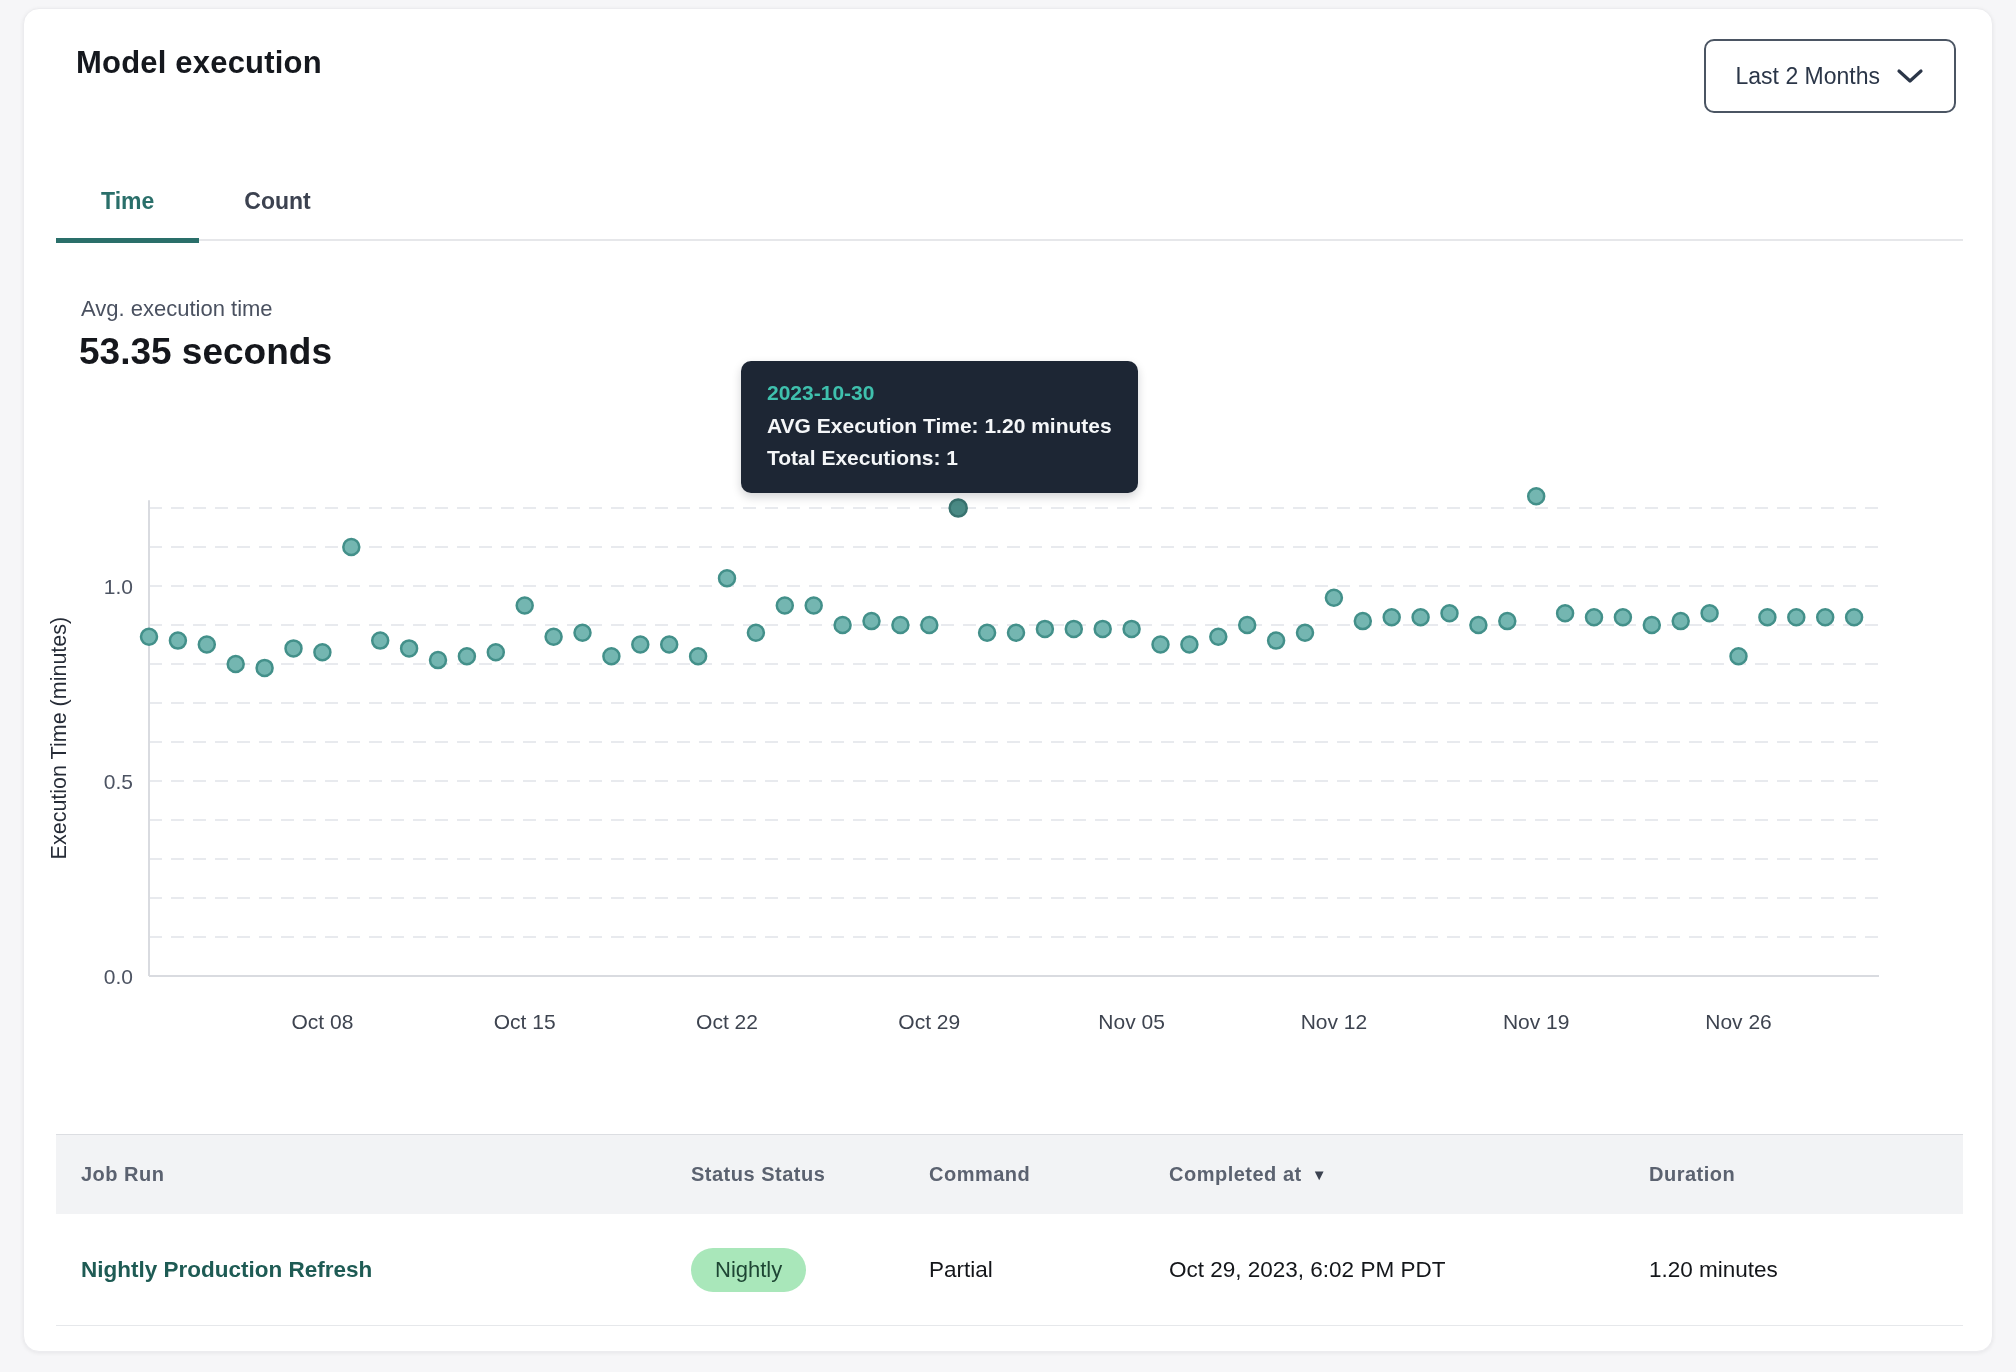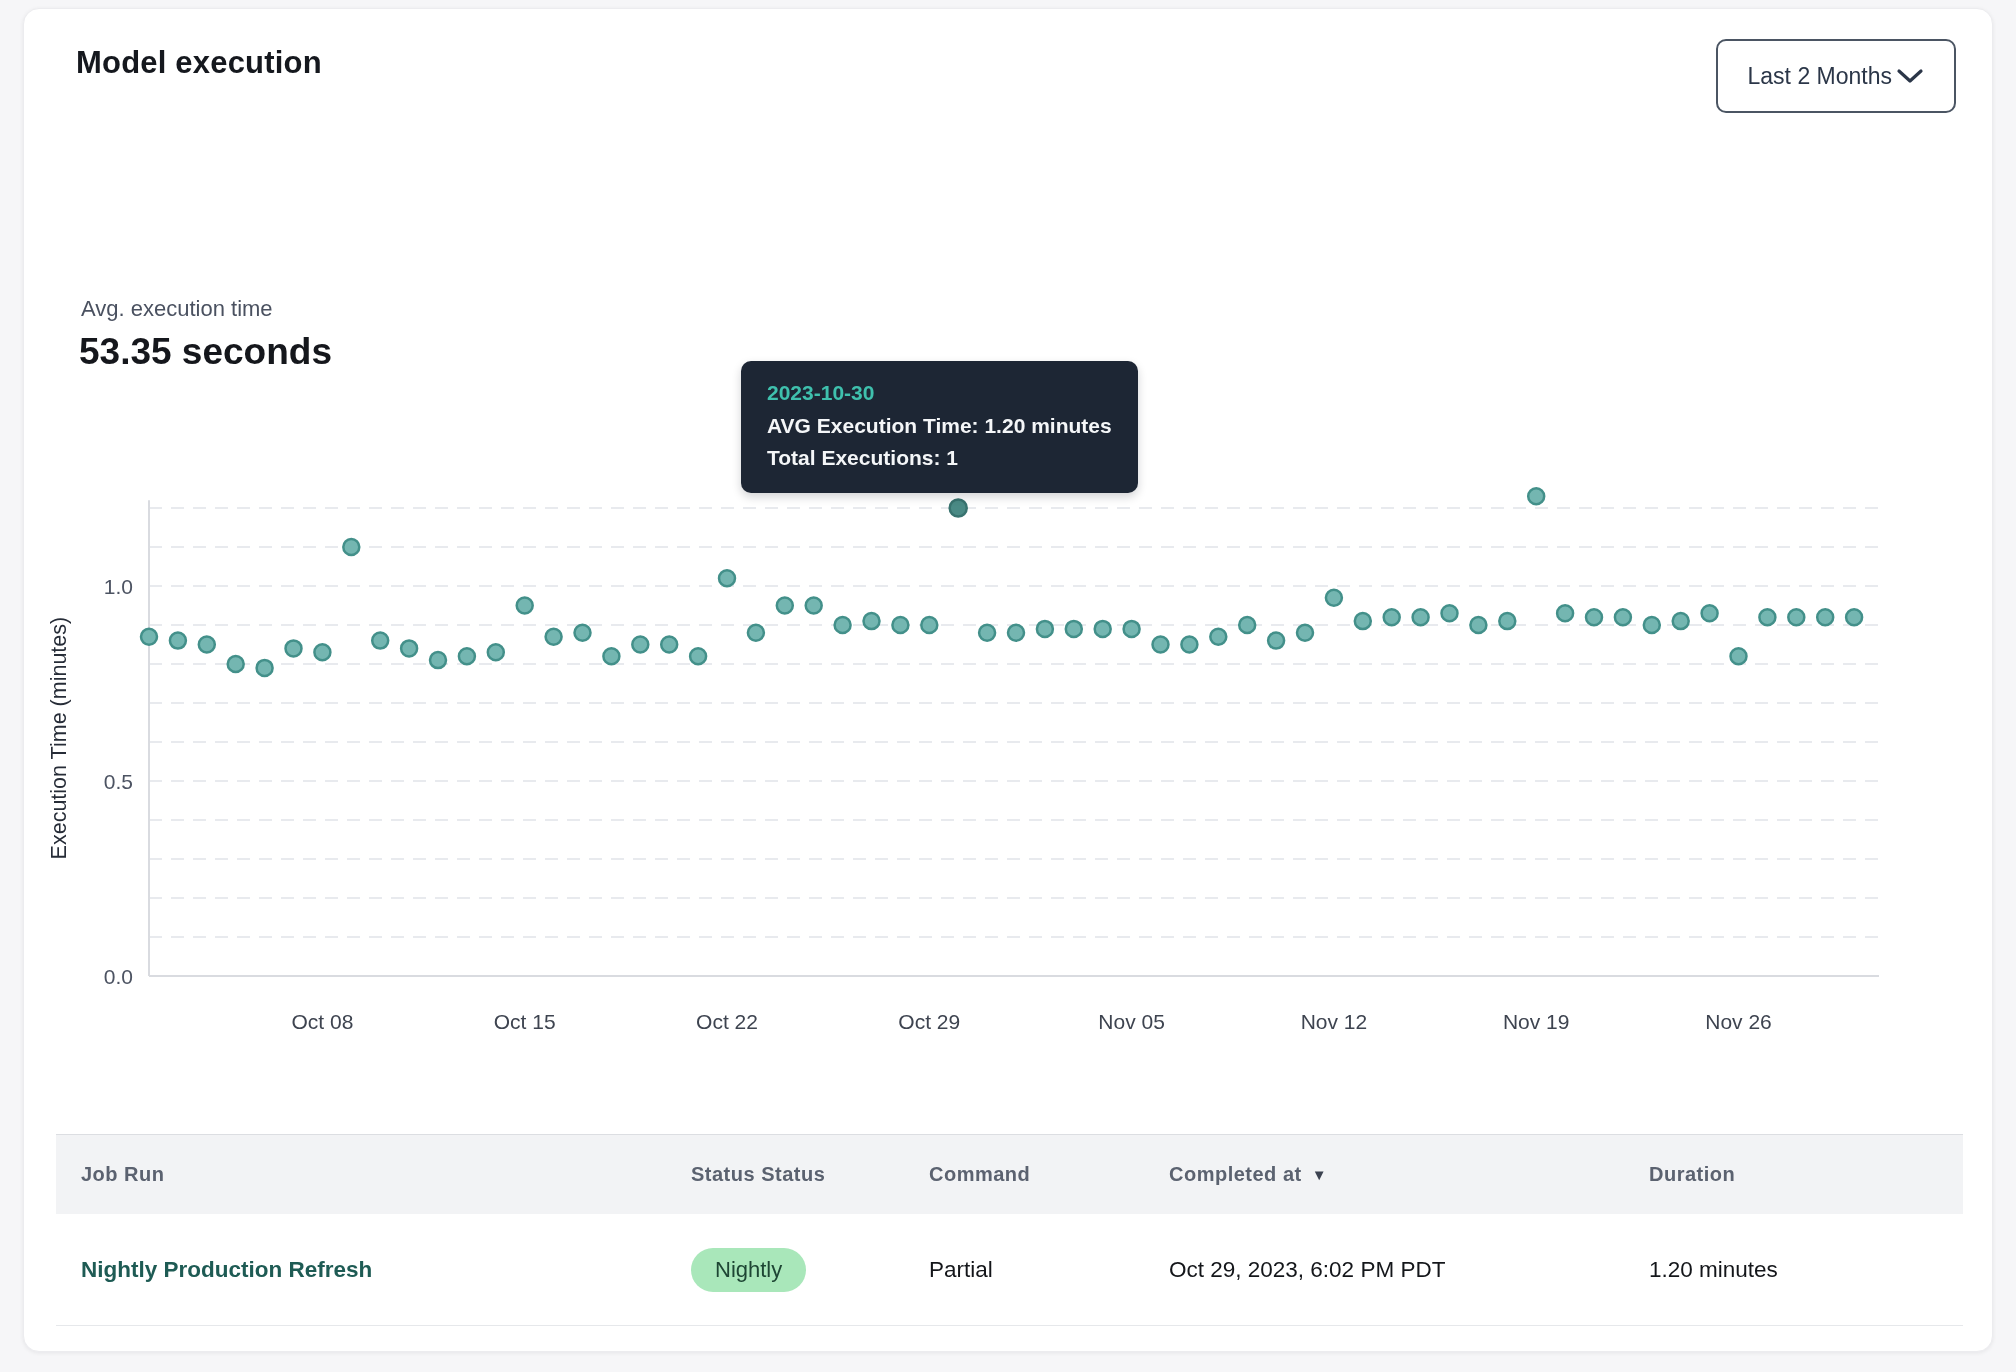--- a/index.html
+++ b/index.html
@@ -1,20 +1,20 @@
 <!DOCTYPE html>
 <html style="--accent: #2a6f6a; --link: #1e5b54; --tooltip-bg: #1d2634; --tooltip-date: #3fc0ad; --badge-bg: #a9e7ba; --badge-text: #1e4634;"><head>
 <meta charset="utf-8">
 <style>
   * { margin:0; padding:0; box-sizing:border-box; }
   html,body { width:2016px; height:1372px; background:#f6f6f8; font-family:"Liberation Sans", sans-serif; overflow:hidden; }
   .card { position:absolute; left:23px; top:8px; width:1970px; height:1344px; background:#ffffff;
           border:1px solid #ececef; border-radius:16px; box-shadow:0 1px 4px rgba(20,20,30,.07); }
   .page-title { position:absolute; left:34px; top:36px; font-size:31px; font-weight:600; color:#15181e; letter-spacing:.2px;margin-left:18px; }
-  .range-select { position:absolute; top:30px; right:36px; height:74px; padding:0 30px; display:flex; align-items:center; gap:4px;
+  .range-select { position:absolute; top:30px; right:36px; height:74px; padding:0 30px; display:flex; align-items:center; gap:16px;
           background:#fff; border:2px solid #4b5563; border-radius:10px; font-size:23px; color:#2b3648; cursor:pointer; }
   .range-select svg { display:block; }
 
   .tabs { position:absolute; left:32px; top:152px; width:1907px; height:80px; display:flex; border-bottom:2px solid #e6e7ea; }
   .tab { height:80px; padding:0 45px; display:flex; align-items:center; font-size:23px; font-weight:600; color:#3c4250; cursor:pointer; position:relative; }
   .tab.active { color:var(--accent,#2a6f6a); }
   .tab.active::after { content:""; position:absolute; left:0; right:0; bottom:-2px; height:5px; background:var(--accent,#2a6f6a); }
 
   .kpi-label { position:absolute; left:57px; top:287px; font-size:22px; color:#4a5160; }
   .kpi-value { position:absolute; left:55px; top:322px; font-size:37px; font-weight:600; color:#15171c; }
@@ -48,20 +48,28 @@
 
   <div class="range-select">
     <span>Last 2 Months</span>
     <span>
       <svg width="28" height="18" viewBox="0 0 28 18">
           <polyline points="3,4 14,14 25,4" fill="none" stroke="#2b3648" stroke-width="3.2" stroke-linecap="round" stroke-linejoin="round"></polyline>
         </svg>
     </span>
   </div>
 
+  <div class="tabs">
+    <div class="tab active">
+      <span>Time</span>
+    </div>
+    <div class="tab">
+      <span>Count</span>
+    </div>
+  </div>
 
   <div class="kpi-label">Avg. execution time</div>
   <div class="kpi-value">53.35 seconds</div>
 
   <svg class="chart-svg" viewBox="0 0 1970 1100">
       <line x1="125" x2="1855" y1="928" y2="928" stroke="#e8eaee" stroke-width="2" stroke-dasharray="13 9"></line>
       <line x1="125" x2="1855" y1="889" y2="889" stroke="#e8eaee" stroke-width="2" stroke-dasharray="13 9"></line>
       <line x1="125" x2="1855" y1="850" y2="850" stroke="#e8eaee" stroke-width="2" stroke-dasharray="13 9"></line>
       <line x1="125" x2="1855" y1="811" y2="811" stroke="#e8eaee" stroke-width="2" stroke-dasharray="13 9"></line>
       <line x1="125" x2="1855" y1="772" y2="772" stroke="#e8eaee" stroke-width="2" stroke-dasharray="13 9"></line>

